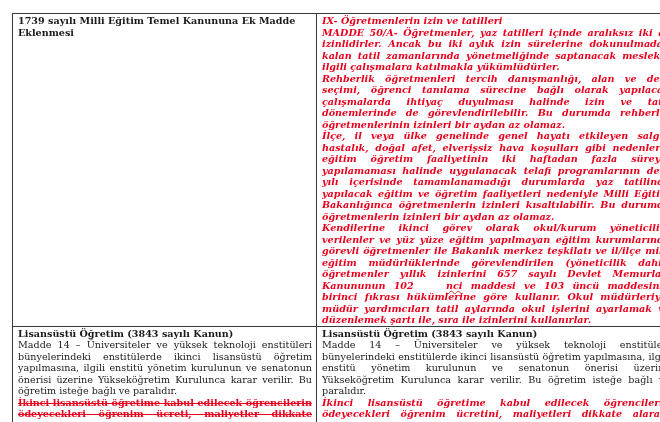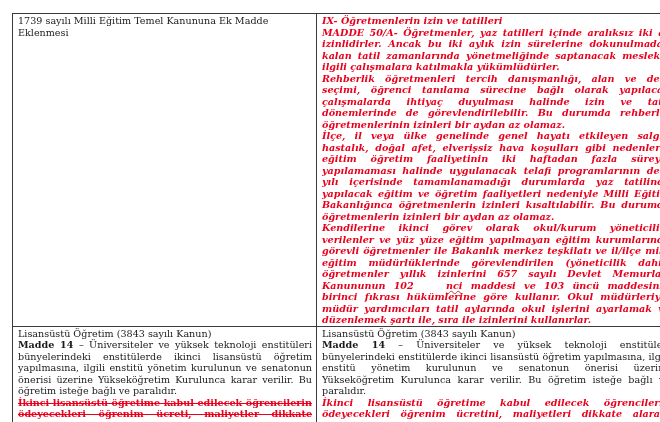--- a/index.html
+++ b/index.html
@@ -16,25 +16,25 @@
     padding: 1px 4px 0 5px;
     font-size: 9.6px;
     line-height: 11.5px;
     color: #1a1a1a;
     overflow: hidden;
   }
   .col-left { width: 294px; }
   .col-right { width: 348px; }
   .row1 { height: 272px; }
   .row2 { height: 124px; }
-  .heading { font-weight: normal; display: block; }
+  .heading { font-weight: bold; display: block; }
   .justify { text-align: justify; }
   .red-it { color: #e8001c; font-weight: bold; font-style: italic; }
   .strike { color: #e8001c; font-weight: bold; text-decoration: line-through; }
-  .madde { font-weight: bold; }
+  .madde { font-weight: normal; }
   .squiggle { text-decoration: underline wavy #c0392b; text-decoration-thickness: 1px; margin-left: 24px; }
   p { margin: 0; }
 </style>
 </head>
 <body>
 
 <table class="doc-table">
   <tbody>
       <tr class="row1">
     <td class="col-left">

